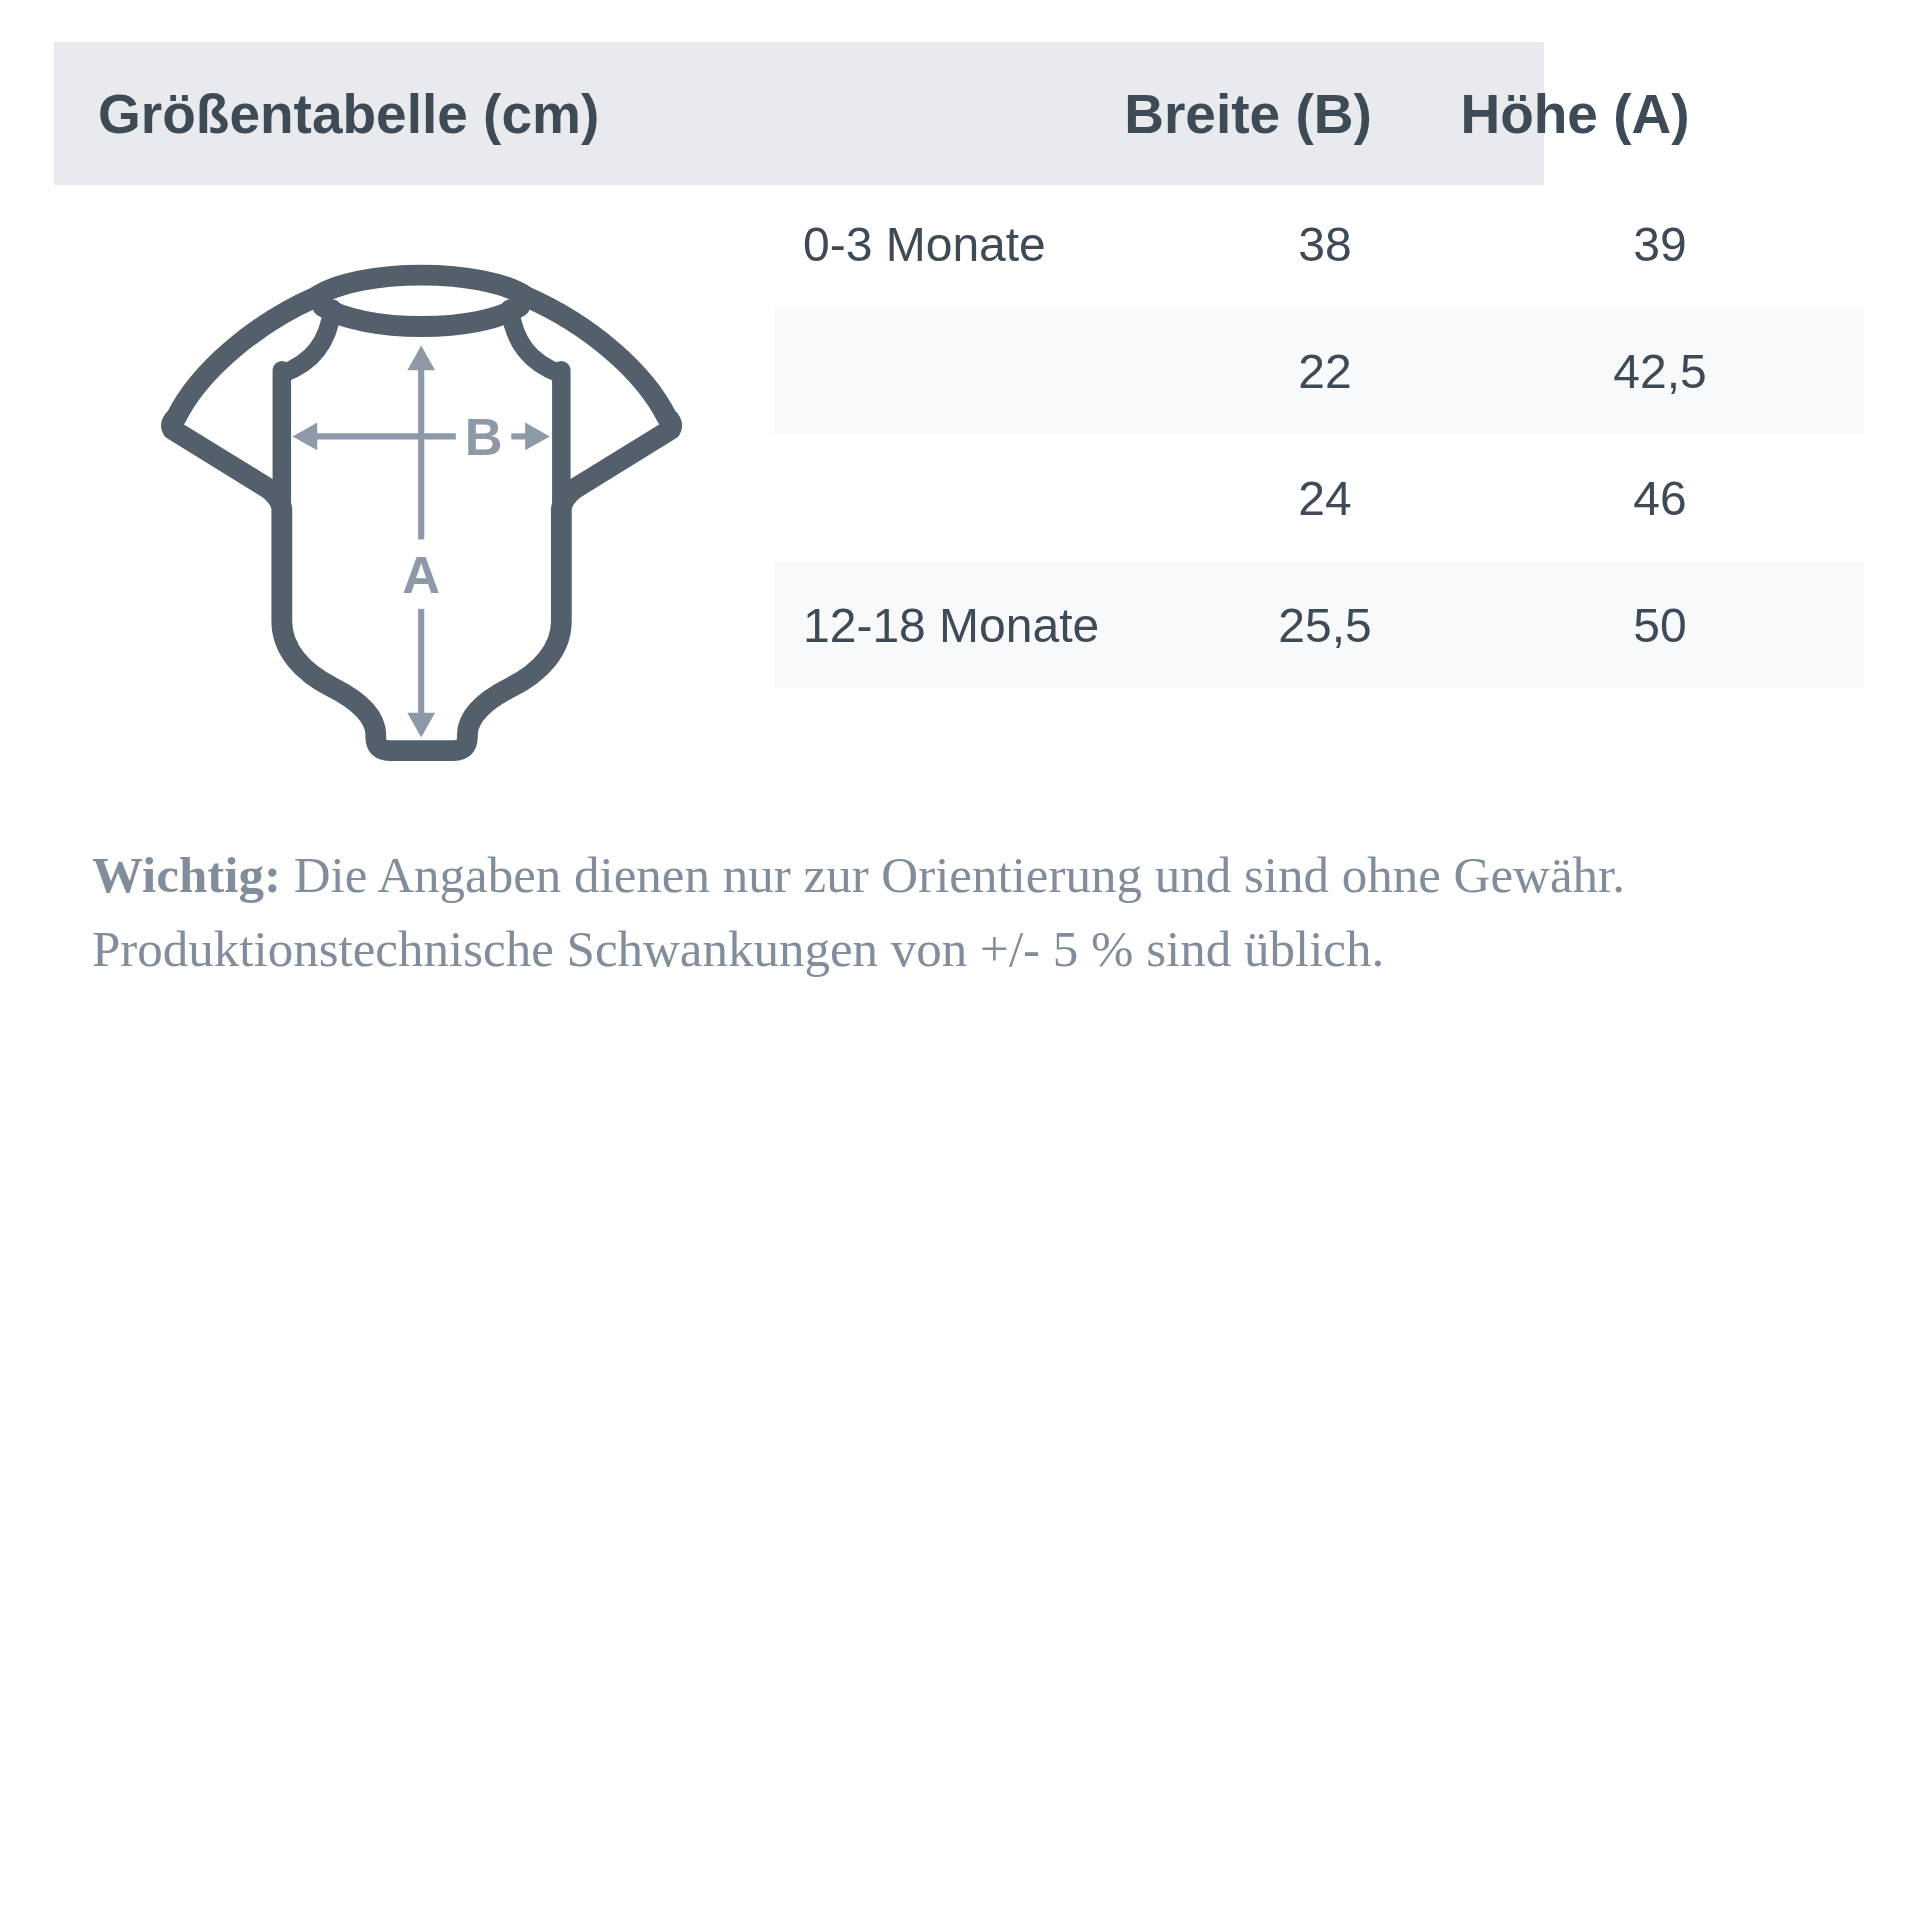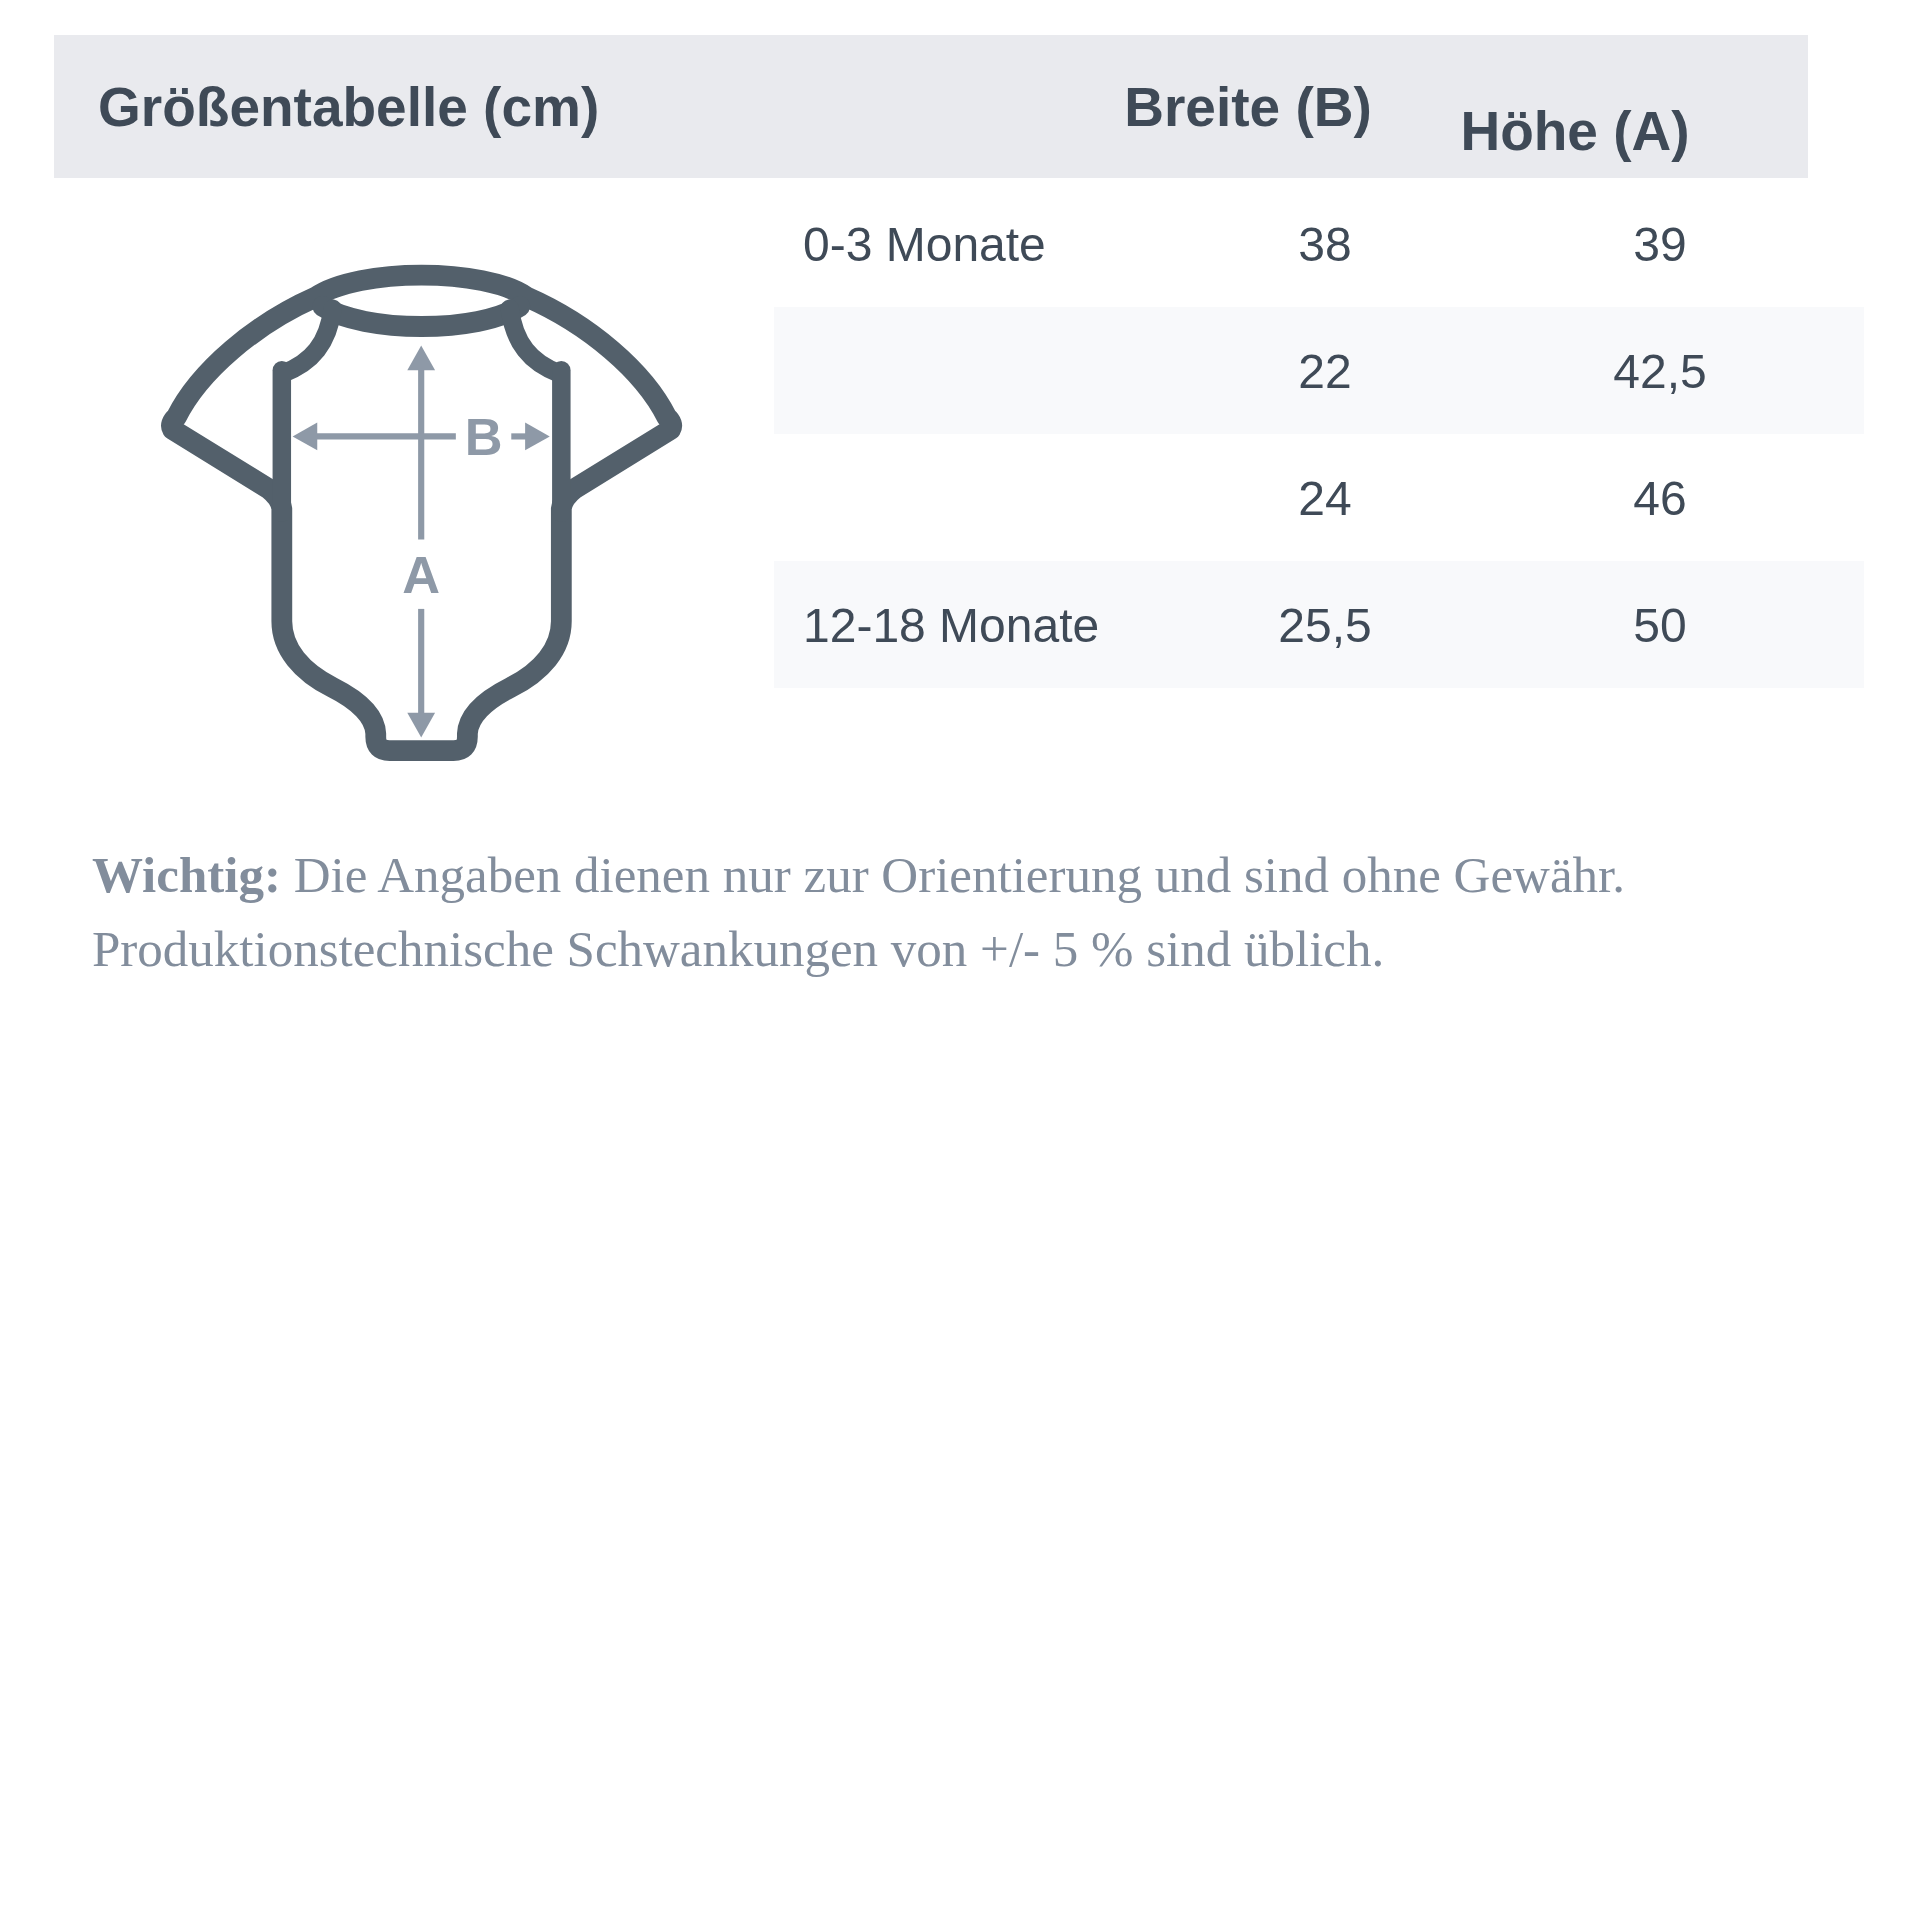--- a/index.html
+++ b/index.html
@@ -5,38 +5,38 @@
   html,body{margin:0;padding:0;background:#ffffff;}
   .canvas{
     position:relative;
     width:1926px;height:1926px;
     background:#ffffff;
     font-family:"Liberation Sans", sans-serif;
     overflow:hidden;
   }
   
   .header-band{
-    position:absolute;left:54px;top:35px;
-    width:1754px;height:143px;
+    position:absolute;left:54px;top:42px;
+    width:1490px;height:143px;
     background:#e9eaee;
   }
   .header-title{
     position:absolute;left:44px;top:50%;
     transform:translateY(-50%);
     font-size:55px;font-weight:700;color:#3f4a57;
     white-space:nowrap;
   }
   .col-head{
     position:absolute;top:50%;
     transform:translate(-50%,-50%);
     font-size:55px;font-weight:700;color:#3f4a57;
     white-space:nowrap;
   }
   .col-head.breite{left:1194px;}
-  .col-head.hoehe{left:1521px;margin-top:24px;}
+  .col-head.hoehe{left:1521px;}
 
   
   .rows{
     position:absolute;left:774px;top:180px;
     width:1090px;height:509px;
   }
   .size-row{
     position:relative;
     width:100%;height:127px;
   }

